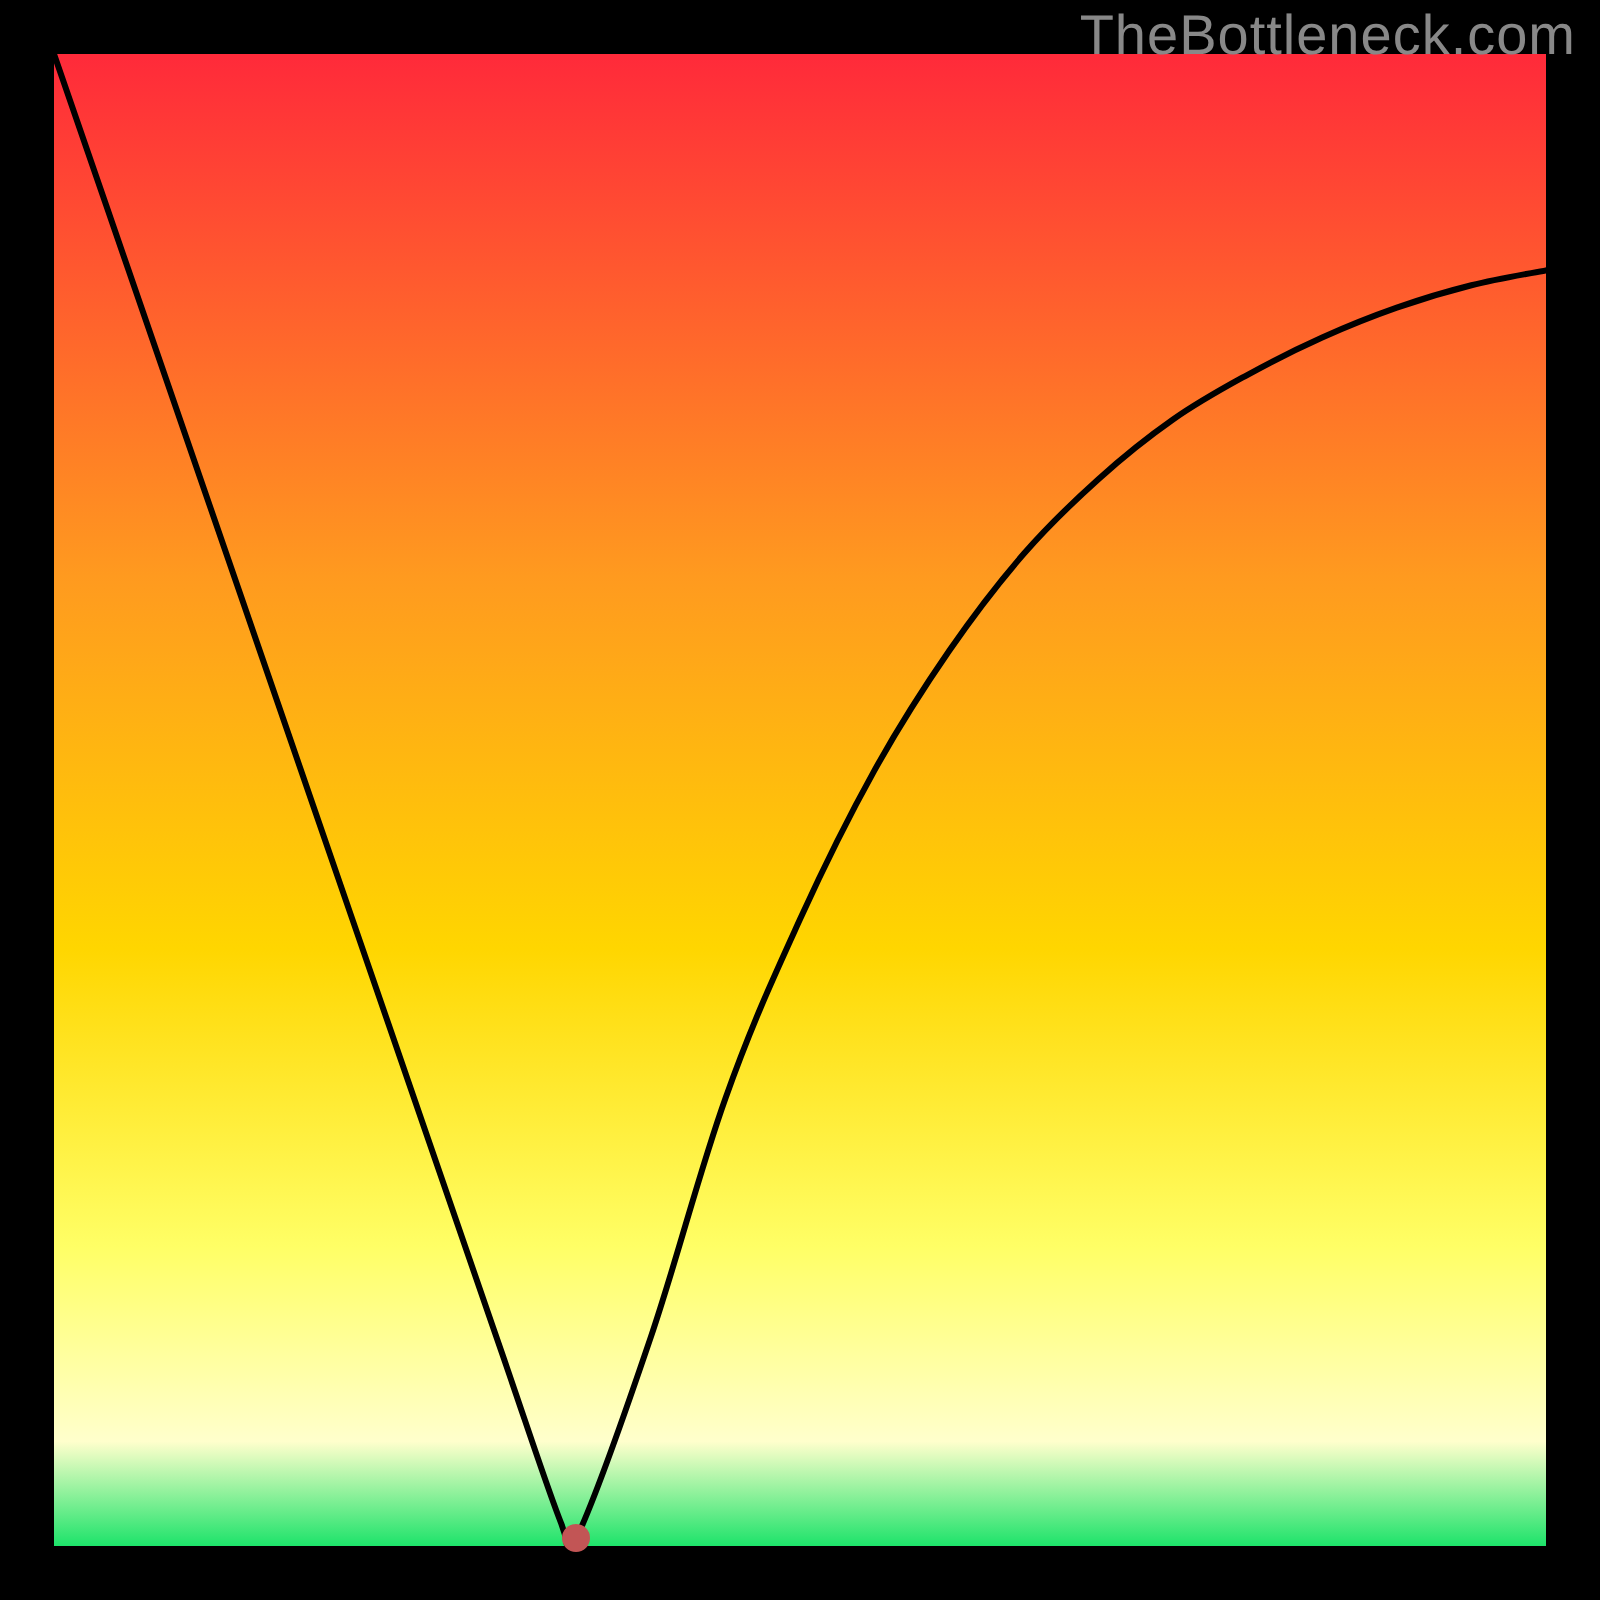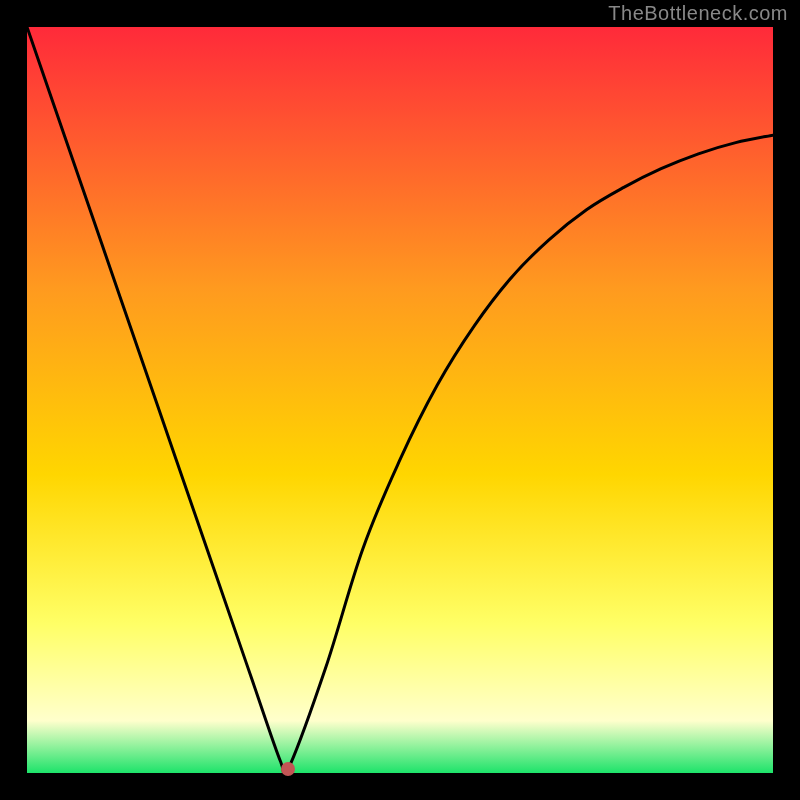--- a/index.html
+++ b/index.html
@@ -15,21 +15,21 @@
     position: relative;
     width: 800px;
     height: 800px;
     background: #000;
   }
   .watermark {
     position: absolute;
     top: 2px;
     right: 12px;
     color: #888;
-    font-size: 20px;
+    font-size: 28px;
     font-weight: 400;
     letter-spacing: 0.5px;
     z-index: 5;
   }
   .plot {
     position: absolute;
     left: 27px;
     top: 27px;
     width: 746px;
     height: 746px;

